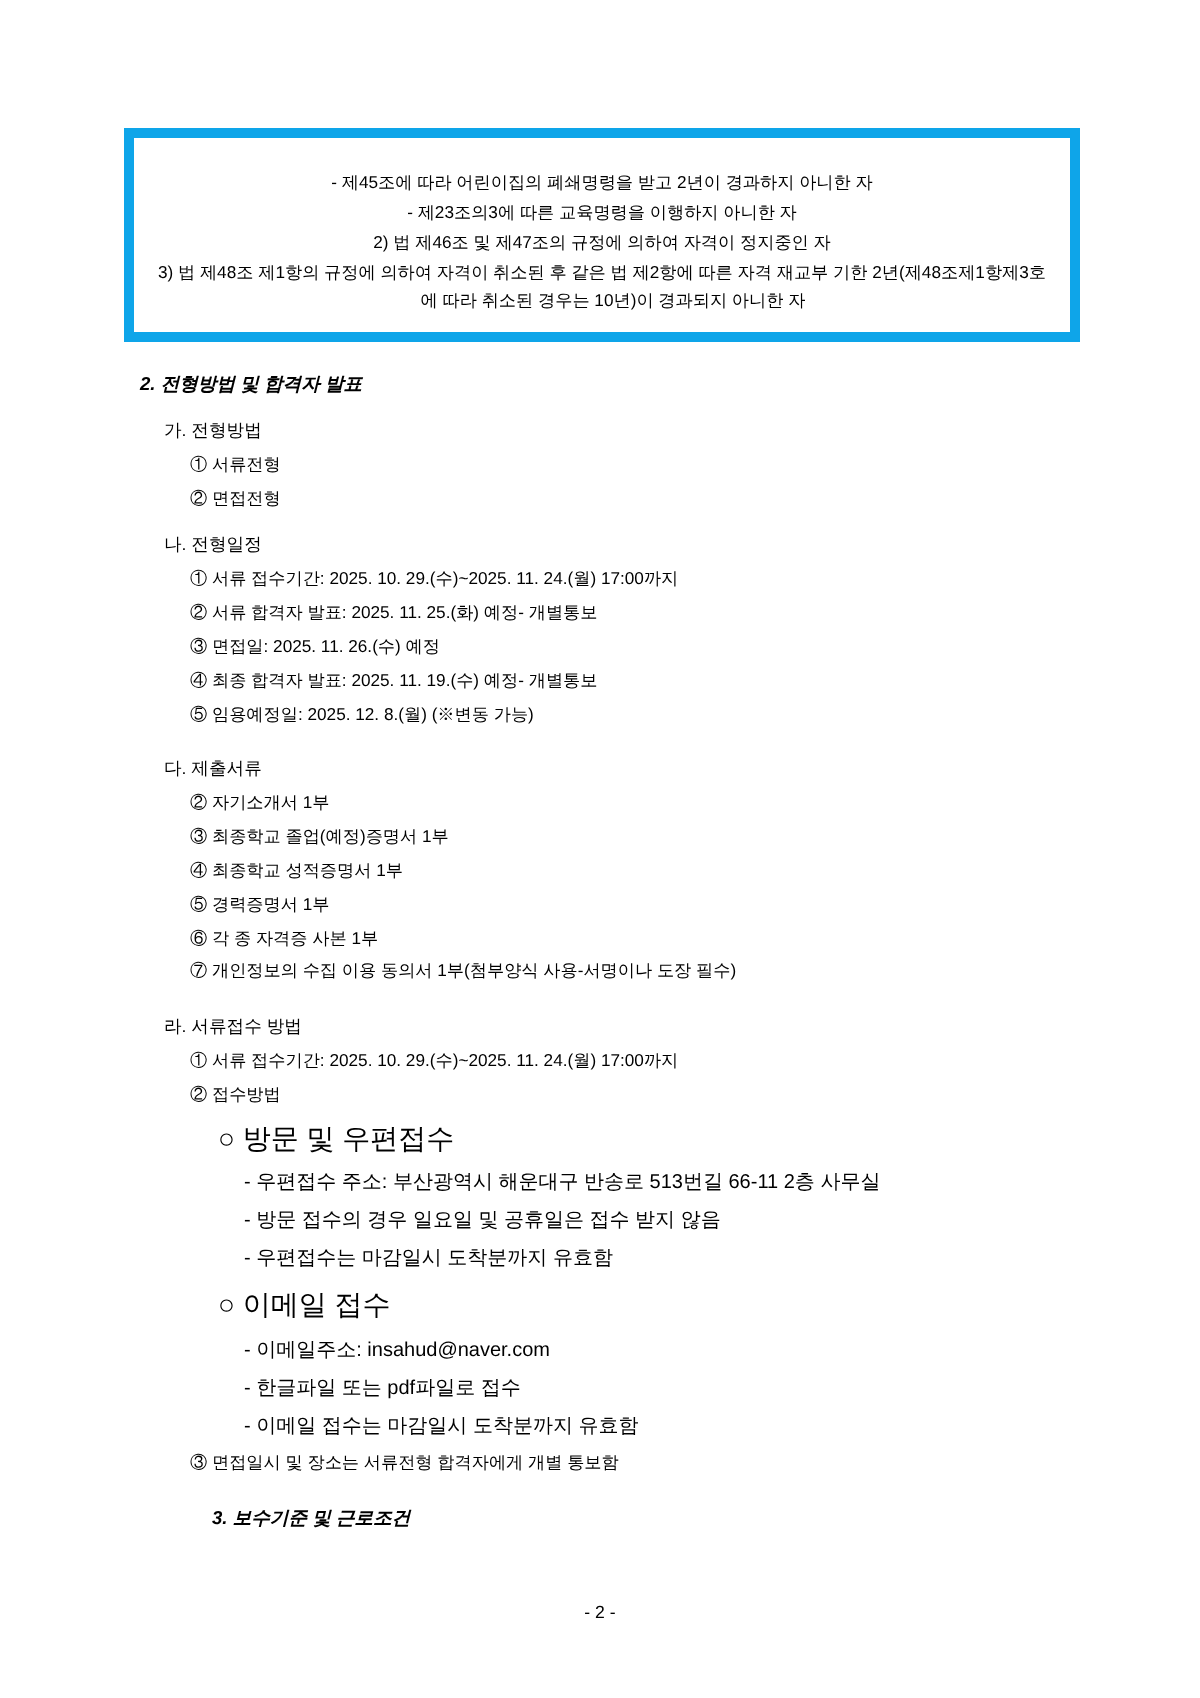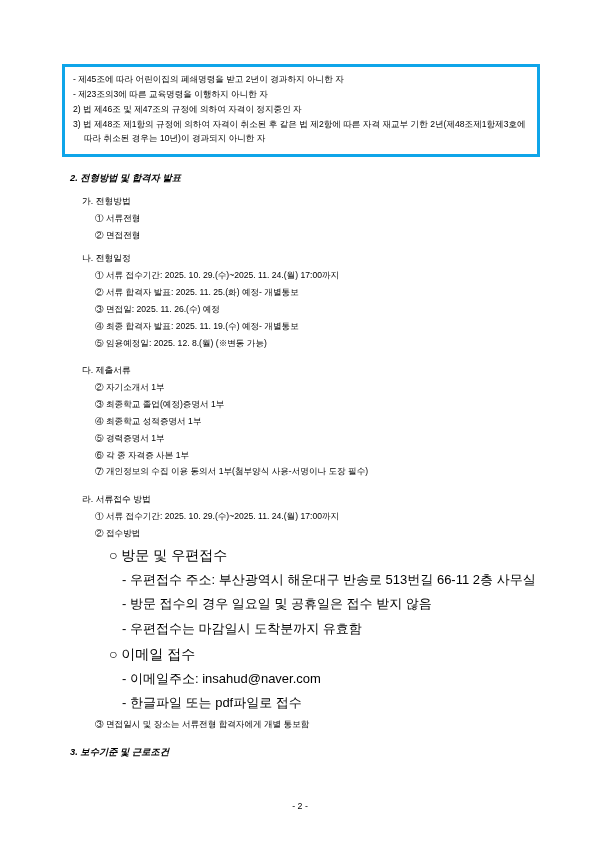--- a/index.html
+++ b/index.html
@@ -22,63 +22,64 @@
     height: 849px;
     box-sizing: border-box;
     padding: 64px 60px 40px 62px;
   }
   .doc {
     font-size: 8.6px;
     line-height: 1.72;
   }
   
   .box {
-    border: 3px solid #0ea5e9;
-    padding: 6px 8px 7px 8px;
+    border: 5px solid #0ea5e9;
+    padding: 16px 8px 7px 8px;
     margin: 0 0 12px 0;
     box-sizing: border-box;
+    text-align: center;
   }
   .box p {
     margin: 0 0 1px 0;
     font-size: 8.6px;
     line-height: 1.62;
     text-indent: 0;
   }
   .box p.hang {
     padding-left: 11px;
     text-indent: -11px;
   }
   
   h2.sec {
     font-size: 9.3px;
     font-weight: bold;
     margin: 14px 0 7px 0;
     padding-left: 8px;
     font-style: italic;
   }
-  h2.sec.tight { margin-top: 13px; }
+  h2.sec.tight { margin-top: 13px; margin-left: 36px; }
   .lvl1 {
     margin: 0 0 2px 0;
     padding-left: 20px;
     font-size: 8.8px;
   }
   .lvl2 {
     margin: 0 0 2px 0;
     padding-left: 33px;
     font-size: 8.6px;
   }
   .lvl3 {
     margin: 0 0 2px 0;
     padding-left: 47px;
     font-size: 14px;
   }
   .lvl4 {
     margin: 0 0 2px 0;
     padding-left: 60px;
-    font-size: 13px;
+    font-size: 10px;
   }
   .gap { height: 11px; }
   .gap-sm { height: 7px; }
   .footer {
     position: absolute;
     left: 0;
     right: 0;
     bottom: 38px;
     text-align: center;
     font-size: 8.8px;
@@ -129,20 +130,21 @@
     <p class="lvl2">② 접수방법</p>
 
     <p class="lvl3">○ 방문 및 우편접수</p>
     <p class="lvl4">- 우편접수 주소: 부산광역시  해운대구  반송로 513번길 66-11 2층 사무실</p>
     <p class="lvl4">- 방문 접수의 경우 일요일 및 공휴일은 접수 받지 않음</p>
     <p class="lvl4">- 우편접수는 마감일시 도착분까지 유효함</p>
 
     <p class="lvl3">○ 이메일 접수</p>
     <p class="lvl4">- 이메일주소:  insahud@naver.com</p>
     <p class="lvl4">- 한글파일 또는 pdf파일로 접수</p>
+    <p class="lvl4">- 이메일 접수는 마감일시 도착분까지 유효함</p>
 
     <p class="lvl2">③ 면접일시 및 장소는 서류전형 합격자에게 개별 통보함</p>
 
     <h2 class="sec tight">3. 보수기준 및 근로조건</h2>
   </div>
 
   <div class="footer">- 2 -</div>
 </div>
 
 </body></html>

